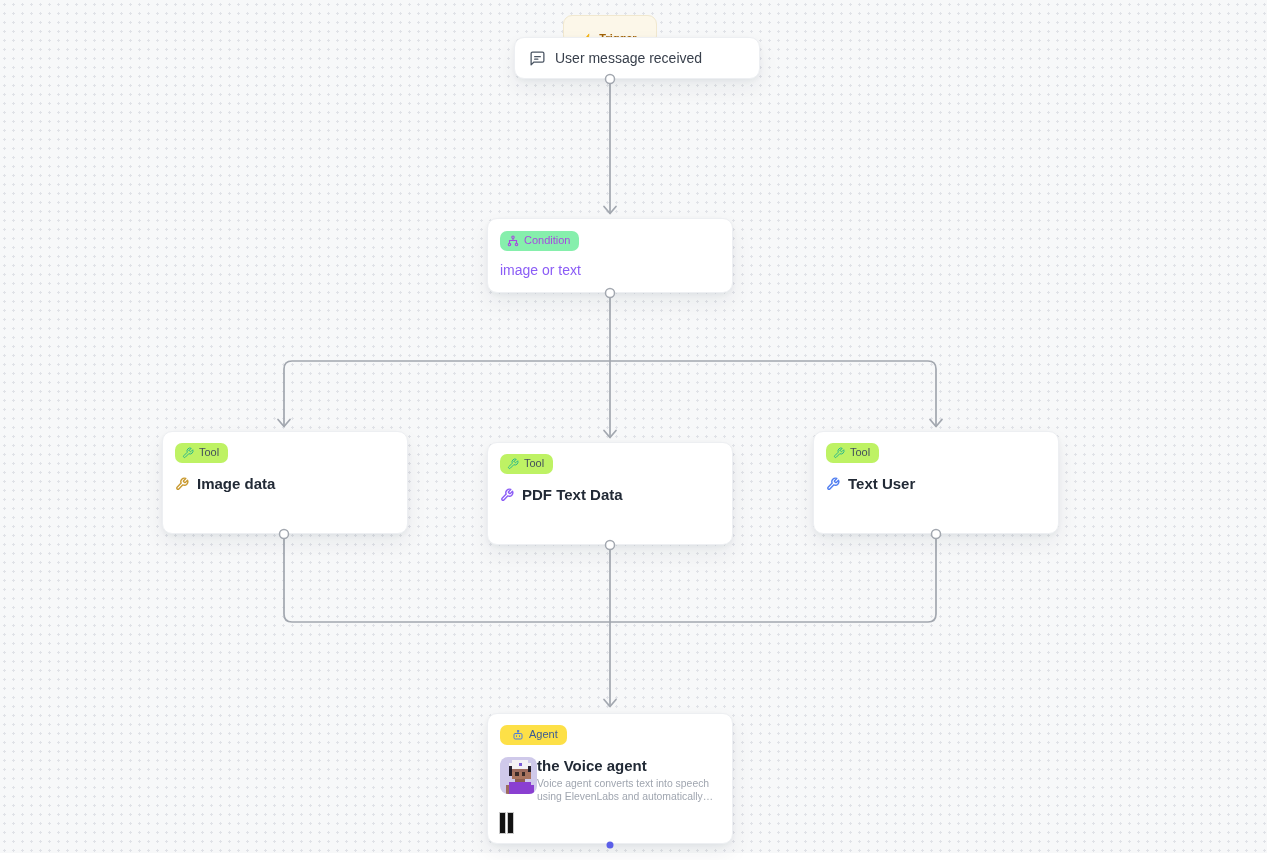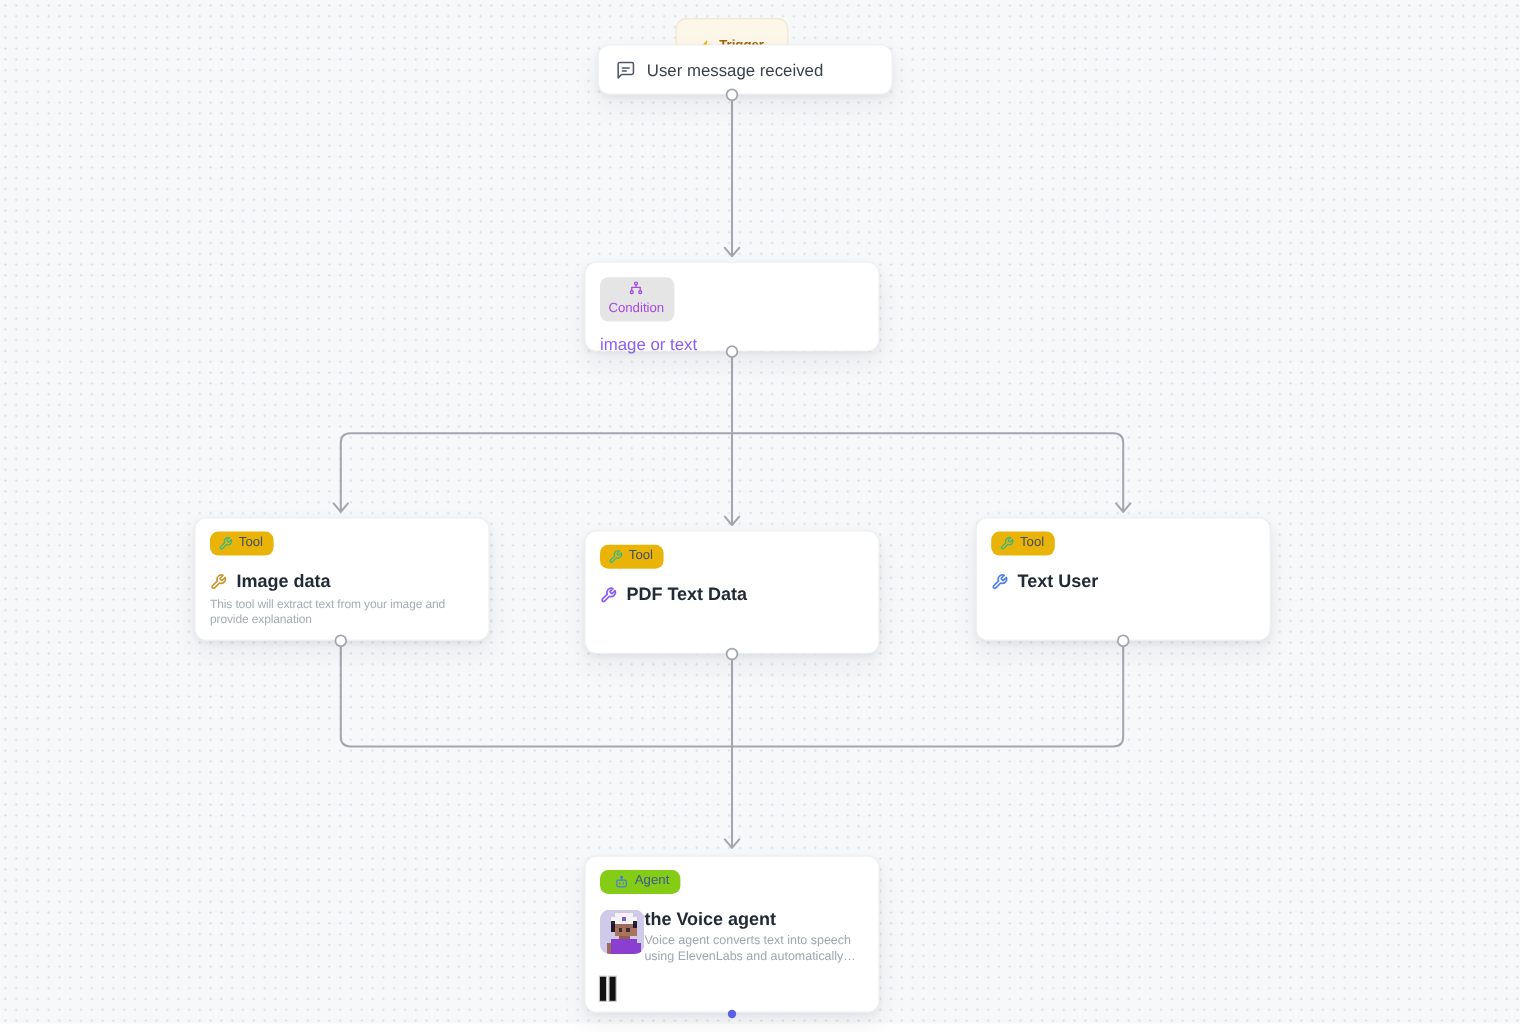--- a/index.html
+++ b/index.html
@@ -29,35 +29,35 @@
   
   .trigger-tab {
     position:absolute; left:563px; top:15px; width:94px; height:30px; z-index:1;
     background:#fcf7e9; border:1px solid #f1e8cf; border-radius:9px;
     display:flex; justify-content:center; gap:5px; padding-top:16px;
     font-size:11px; font-weight:600; color:#a16207;
   }
   .trigger-tab svg { width:11px; height:11px; margin-top:1px; }
 
   .node-trigger {
-    left:498px; top:37px; width:246px; height:42px;
+    left:514px; top:37px; width:246px; height:42px;
     display:flex; align-items:center; gap:9px; padding:0 14px;
     font-size:14px; font-weight:500; color:#39404c;
   }
   .node-trigger svg { width:17px; height:17px; flex:none; }
 
   .badge {
     display:inline-flex; align-items:center; gap:5px;
     padding:3px 9px 4px 7px; border-radius:7px;
     font-size:11px; font-weight:500; line-height:13px;
   }
   .badge svg { width:12px; height:12px; }
-  .badge-condition { background:#e5e5e5; color:#a64ae0;flex-direction:column; }
-  .badge-tool      { background:#eab308; color:#44505c;align-items:flex-end; }
-  .badge-agent     { background:#84cc16; color:#3b5a94;padding-left:12px; }
+  .badge-condition { background:#86efac; color:#a64ae0; }
+  .badge-tool      { background:#bef264; color:#44505c;align-items:flex-end; }
+  .badge-agent     { background:#fde047; color:#3b5a94;padding-left:12px; }
 
   .node-condition { left:487px; top:218px; width:246px; height:75px; padding:12px 12px; }
   .node-condition .cond-title { margin-top:11px; font-size:14px; font-weight:500; color:#8b5cf6; }
 
   .node-tool { width:246px; height:103px; padding:11px 12px; }
   .node-tool-0 { left:162px; top:431px; }
   .node-tool-1 { left:487px; top:442px; }
   .node-tool-2 { left:813px; top:431px; }
   .tool-title { margin-top:12px; display:flex; align-items:center; gap:8px;
     font-size:15px; font-weight:700; color:#222a36; }
@@ -132,21 +132,20 @@
         <path d="M14.7 6.3a1 1 0 0 0 0 1.4l1.6 1.6a1 1 0 0 0 1.4 0l3.77-3.77a6 6 0 0 1-7.94 7.94l-6.91 6.91a2.12 2.12 0 0 1-3-3l6.91-6.91a6 6 0 0 1 7.94-7.94l-3.76 3.76z"></path>
       </svg>
       <span>Tool</span>
     </span>
     <div class="tool-title">
       <svg viewBox="0 0 24 24" fill="none" stroke-width="2.4" stroke-linecap="round" stroke-linejoin="round" stroke="#c9992e">
         <path d="M14.7 6.3a1 1 0 0 0 0 1.4l1.6 1.6a1 1 0 0 0 1.4 0l3.77-3.77a6 6 0 0 1-7.94 7.94l-6.91 6.91a2.12 2.12 0 0 1-3-3l6.91-6.91a6 6 0 0 1 7.94-7.94l-3.76 3.76z"></path>
       </svg>
       <span>Image data</span>
     </div>
-    <div class="tool-desc">This tool will extract text from your image and provide explanation</div>
   </div>
 
   <div class="node node-tool node-tool-1">
     <span class="badge badge-tool">
       <svg viewBox="0 0 24 24" fill="none" stroke="#2ab88b" stroke-width="2" stroke-linecap="round" stroke-linejoin="round">
         <path d="M14.7 6.3a1 1 0 0 0 0 1.4l1.6 1.6a1 1 0 0 0 1.4 0l3.77-3.77a6 6 0 0 1-7.94 7.94l-6.91 6.91a2.12 2.12 0 0 1-3-3l6.91-6.91a6 6 0 0 1 7.94-7.94l-3.76 3.76z"></path>
       </svg>
       <span>Tool</span>
     </span>
     <div class="tool-title">

